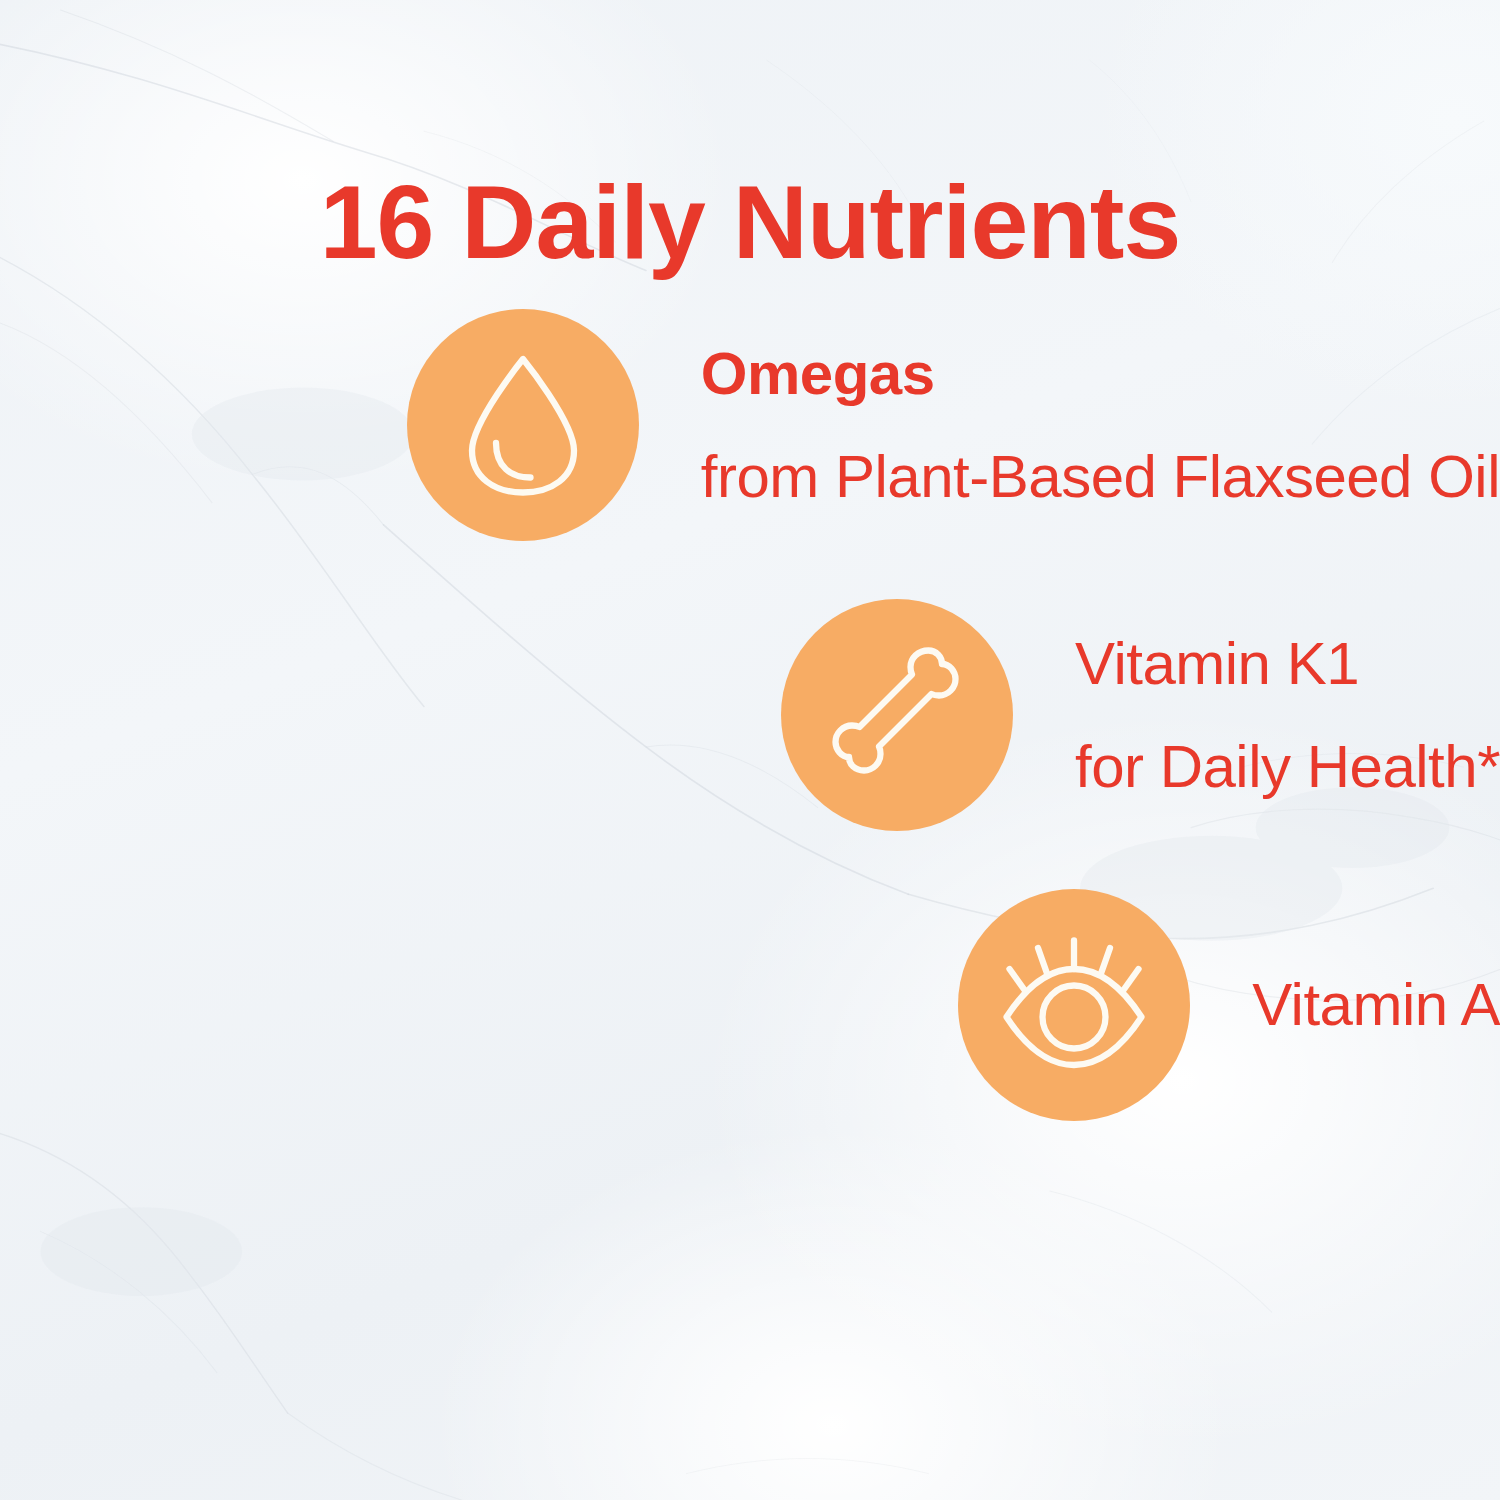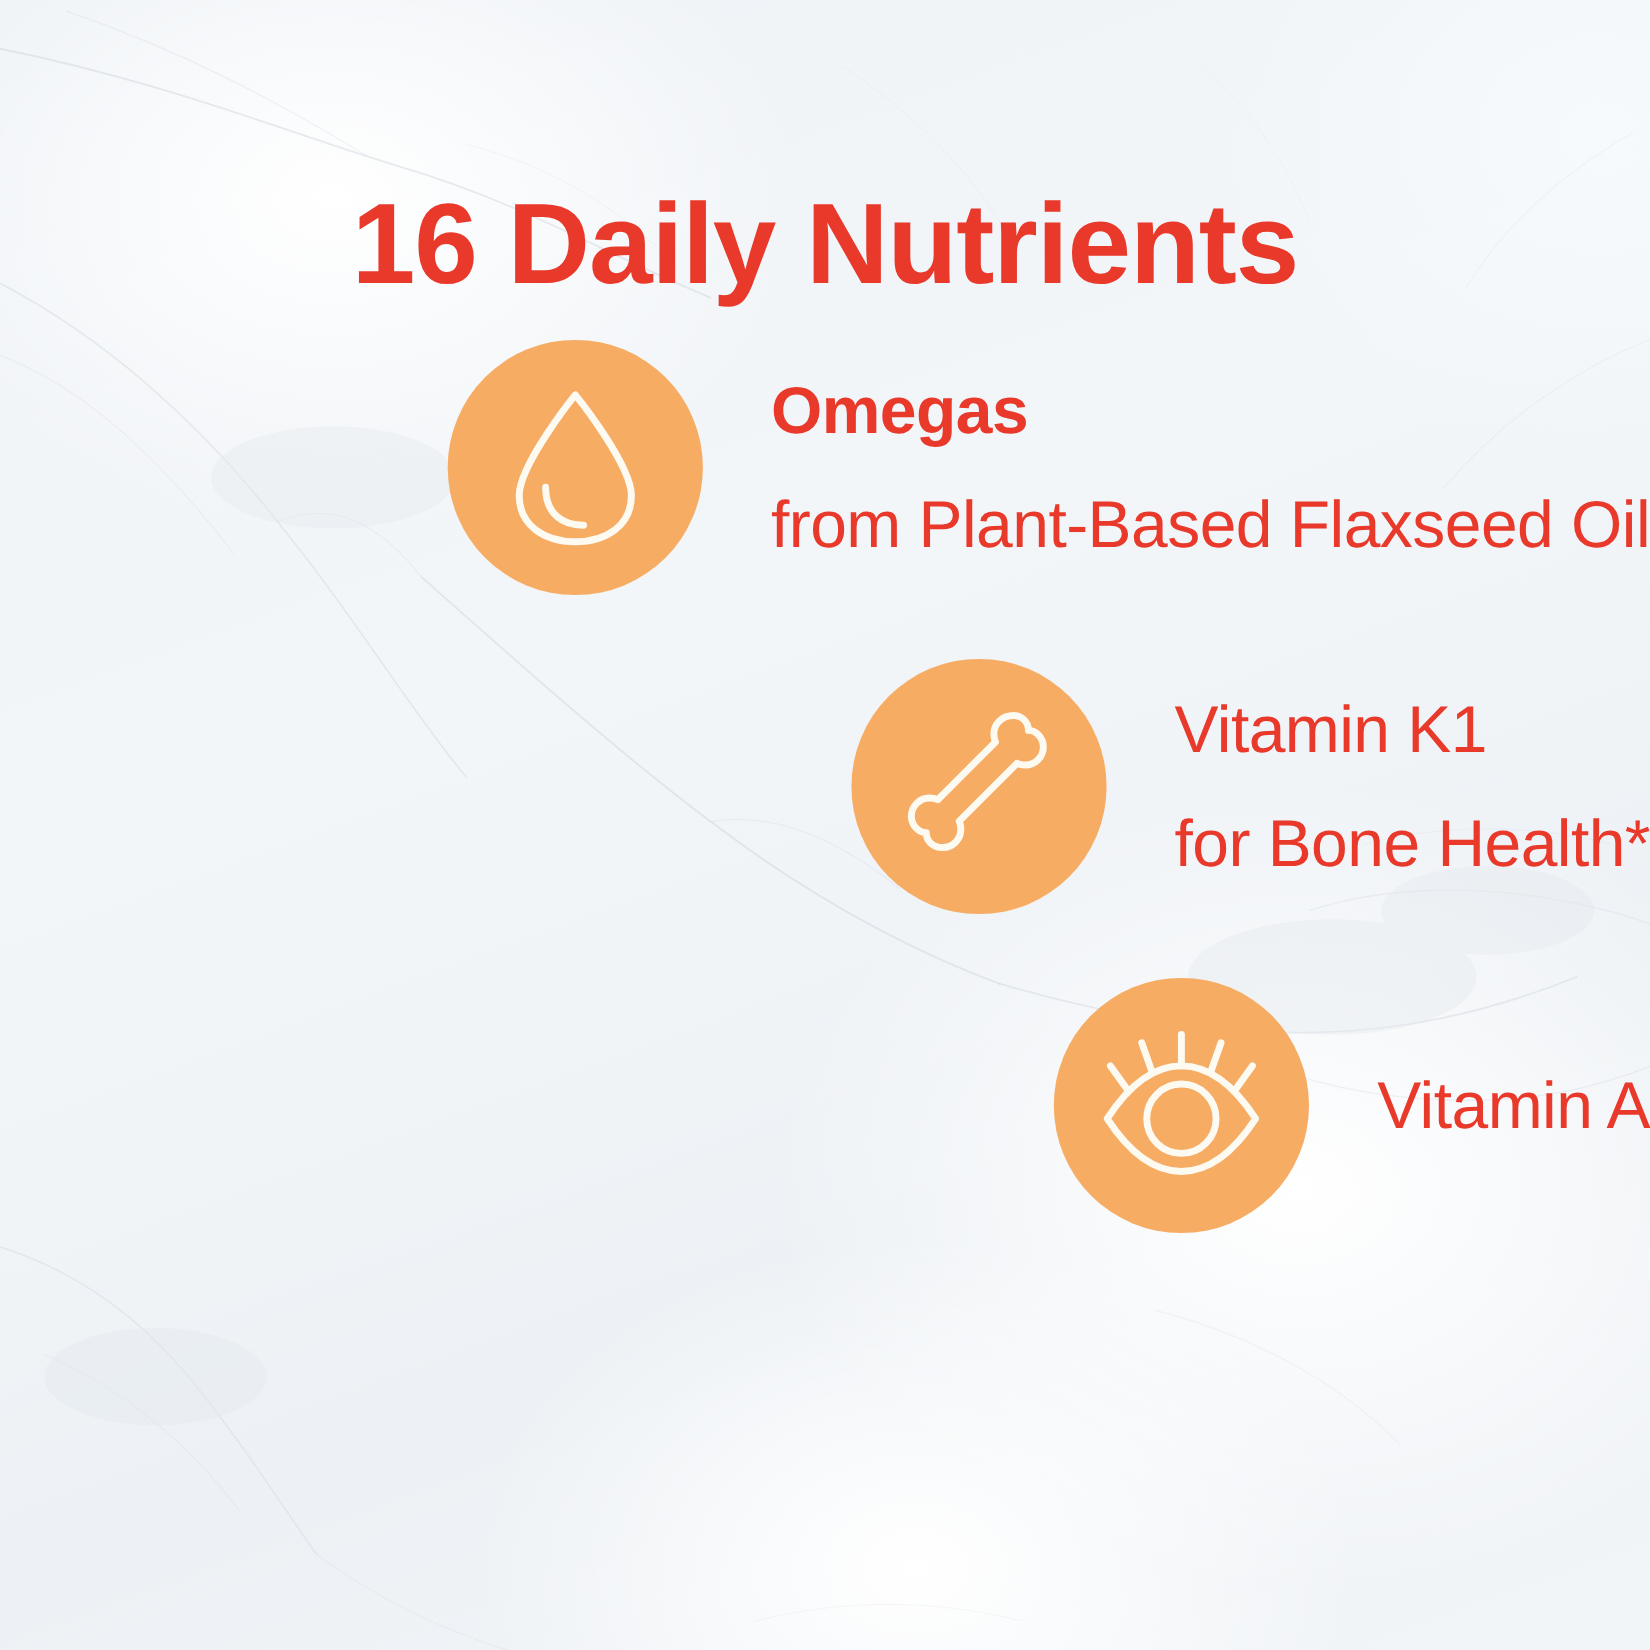--- a/index.html
+++ b/index.html
@@ -168,21 +168,21 @@
       <div class="icon-badge">
         <svg viewBox="0 0 100 100">
           <path d="M71 7 C 64 7, 59 12, 59 18 C 59 20, 59 21, 60 23 L 25 58 C 23 57, 22 57, 20 57
                    C 14 57, 9 62, 9 68 C 9 73, 13 78, 18 78 C 18 83, 22 87, 28 87
                    C 34 87, 39 82, 39 76 C 39 74, 39 73, 38 71 L 73 36 C 75 37, 76 37, 78 37
                    C 84 37, 89 32, 89 26 C 89 21, 85 16, 80 16 C 80 11, 76 7, 71 7 Z" fill="none" stroke="#fdfaf2" stroke-width="4.2" stroke-linejoin="round"></path>
         </svg>
       </div>
       <div class="row-text">
         <div class="row-title">Vitamin K1</div>
-        <div class="row-sub">for Bone Health*</div>
+        <div class="row-sub">for Daily Health*</div>
       </div>
     </div>
 
     <div class="row light">
       <div class="icon-badge">
         <svg viewBox="0 0 100 100">
           <path d="M5 58 C 20 35, 35 26, 50 26 C 65 26, 80 35, 95 58 C 80 81, 65 90, 50 90 C 35 90, 20 81, 5 58 Z" fill="none" stroke="#fdfaf2" stroke-width="4.2" stroke-linejoin="round"></path>
           <circle cx="50" cy="58" r="21" fill="none" stroke="#fdfaf2" stroke-width="4.2"></circle>
           <g stroke="#fdfaf2" stroke-width="4.2" stroke-linecap="round">
             <line x1="50" y1="26" x2="50" y2="7"></line>

